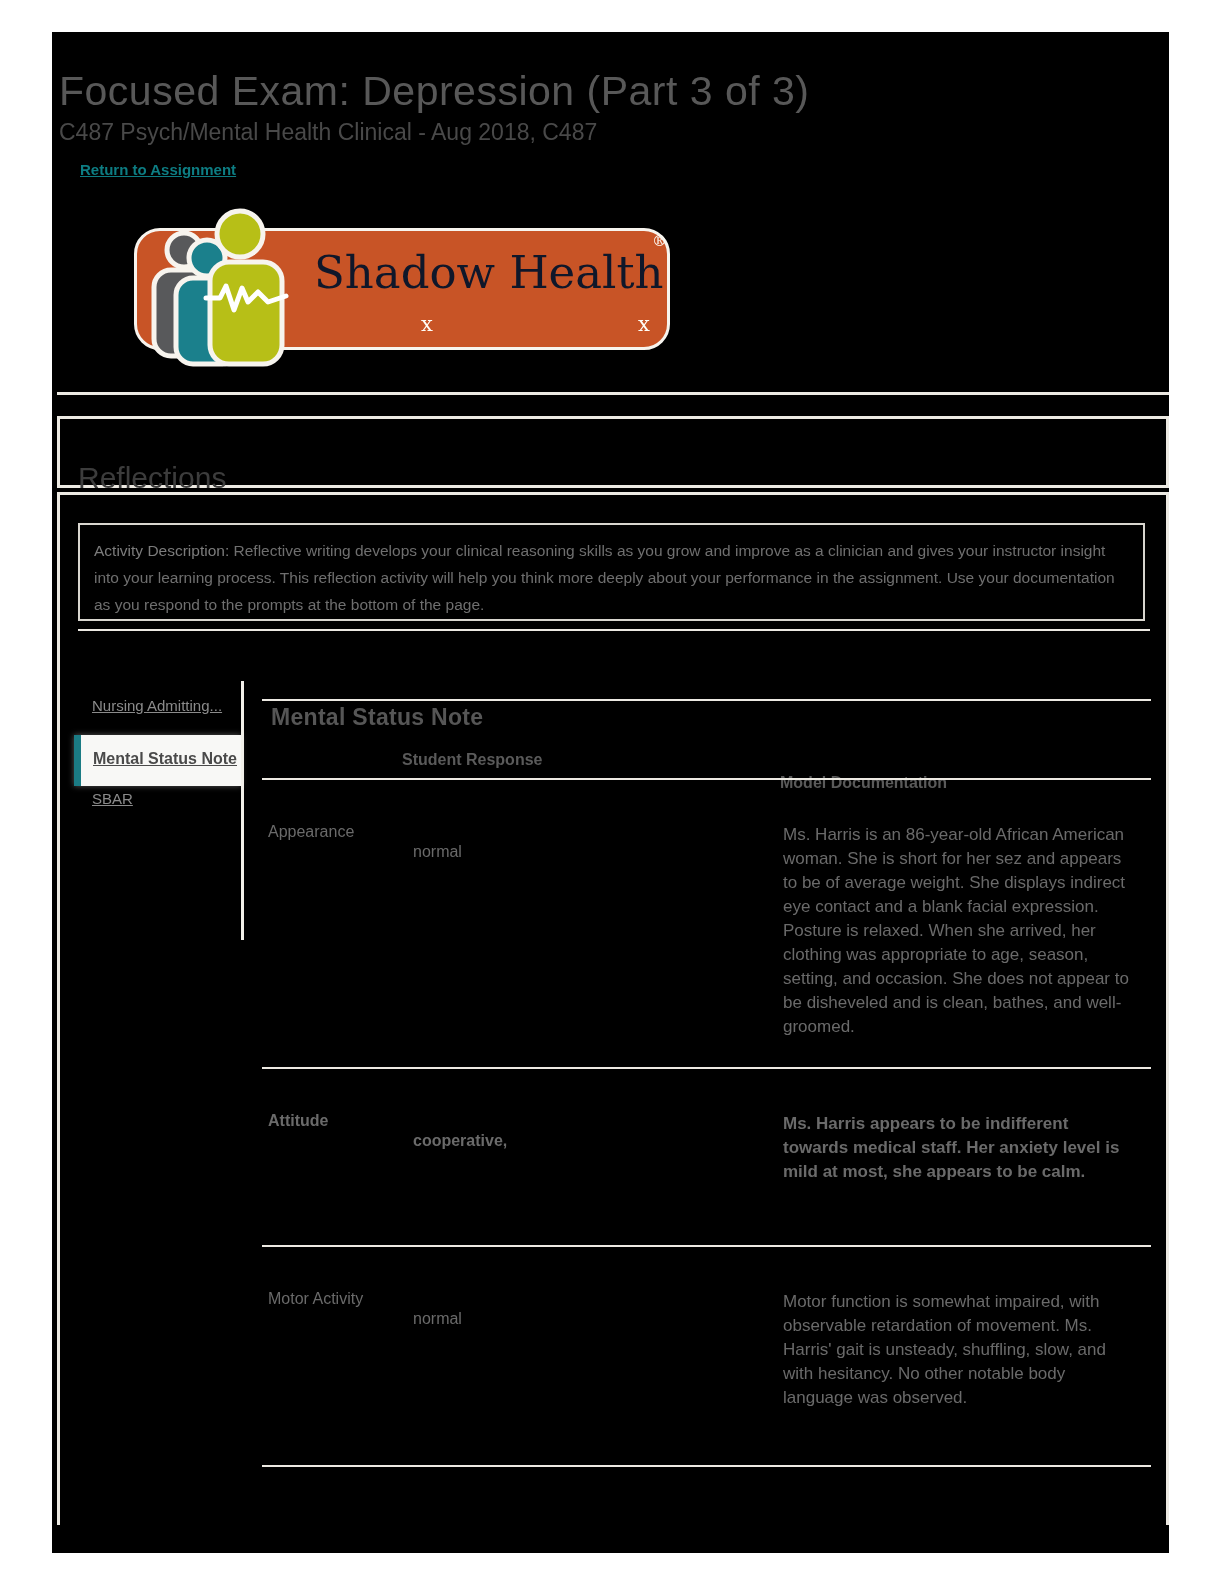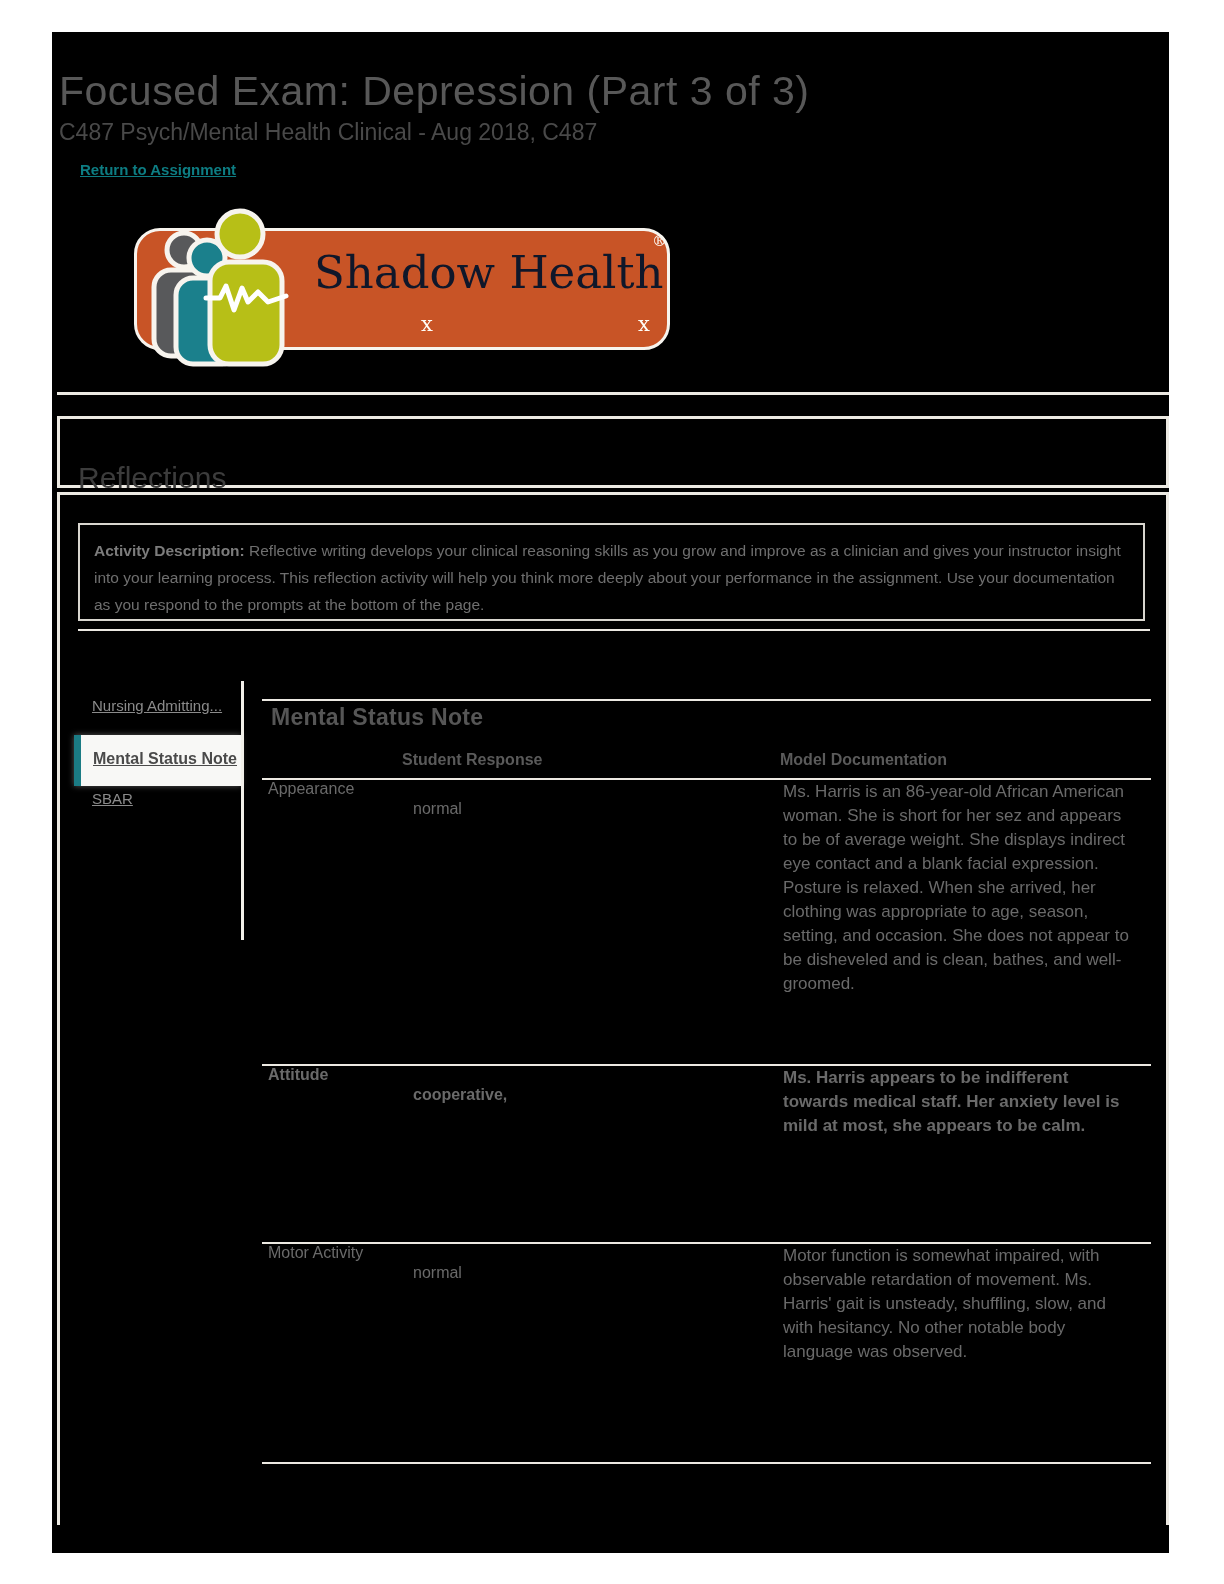--- a/index.html
+++ b/index.html
@@ -23,41 +23,41 @@
   .rx2{left:520px;top:106px;}
 
   
   .rule{background:#ece9e2;}
   .rule-top{left:57px;top:392px;width:1112px;height:3px;}
   .panel-head{left:57px;top:416px;width:1106px;height:66px;border:3px solid #ece9e2;}
   .reflections-title{position:absolute;left:18px;top:14px;font-size:30px;color:#3c3c3c;margin-top:28px;}
   .panel-body{left:57px;top:492px;width:1106px;height:1030px;border:3px solid #ece9e2;border-bottom:none;}
 
   .desc-box{left:78px;top:523px;width:1035px;height:70px;border:2px solid #d9d6cf;padding:12px 14px;font-size:15.5px;line-height:27px;color:#6f6f6f;}
-  .desc-label{font-weight:bold;color:#7c7c7c;margin-top:28px;}
+  .desc-label{font-weight:normal;color:#7c7c7c;margin-top:28px;}
   .rule-desc{left:78px;top:629px;width:1072px;height:2px;}
 
   
   .side-link{font-size:15px;color:#8b8b8b;text-decoration:underline;cursor:pointer;white-space:nowrap;}
   .side-link-1{left:92px;top:697px;}
   .side-link-sbar{left:92px;top:790px;}
   .side-active{left:74px;top:735px;width:160px;height:51px;background:#f8f8f6;border-left:7px solid #1b7b84;box-shadow:0 0 6px rgba(255,255,255,.35);cursor:pointer;}
   .side-active-label{position:absolute;left:12px;top:15px;font-size:16px;font-weight:bold;color:#4a4a4a;text-decoration:underline;white-space:nowrap;}
   .vrule-sidebar{left:241px;top:681px;width:3px;height:259px;background:#f2f0ea;}
 
   
   .table-topline{left:262px;top:699px;width:889px;height:2px;}
   .note-heading{left:271px;top:704px;font-size:23px;font-weight:bold;color:#565656;letter-spacing:.3px;}
   .colhead{font-size:16px;font-weight:bold;color:#5a5a5a;white-space:nowrap;}
   .colhead-sr{left:402px;top:751px;}
-  .colhead-md{left:780px;top:751px;}
+  .colhead-md{left:780px;top:774px;}
   .rule-colhead{left:262px;top:778px;width:889px;height:2px;}
 
   .rows{left:262px;top:780px;width:889px;}
-  .note-row{display:grid;grid-template-columns:151px 370px 368px;padding-bottom:28px;border-bottom:2px solid #ece9e2;box-sizing:border-box;}
+  .note-row{display:grid;grid-template-columns:151px 370px 368px;padding-top:43px;padding-bottom:28px;border-bottom:2px solid #ece9e2;box-sizing:border-box;}
   .note-row:nth-child(1){min-height:286px;}
   .note-row:nth-child(2){min-height:178px;font-weight:bold;}
   .note-row:nth-child(3){min-height:220px;}
   .cell-label{padding-left:6px;font-size:16px;color:#6a6a6a;}
   .cell-sr{font-size:16px;color:#6a6a6a;margin-top:20px;}
   .cell-md{font-size:17px;line-height:24px;color:#6a6a6a;padding-right:22px;}
 </style>
 </head>
 <body>
 

